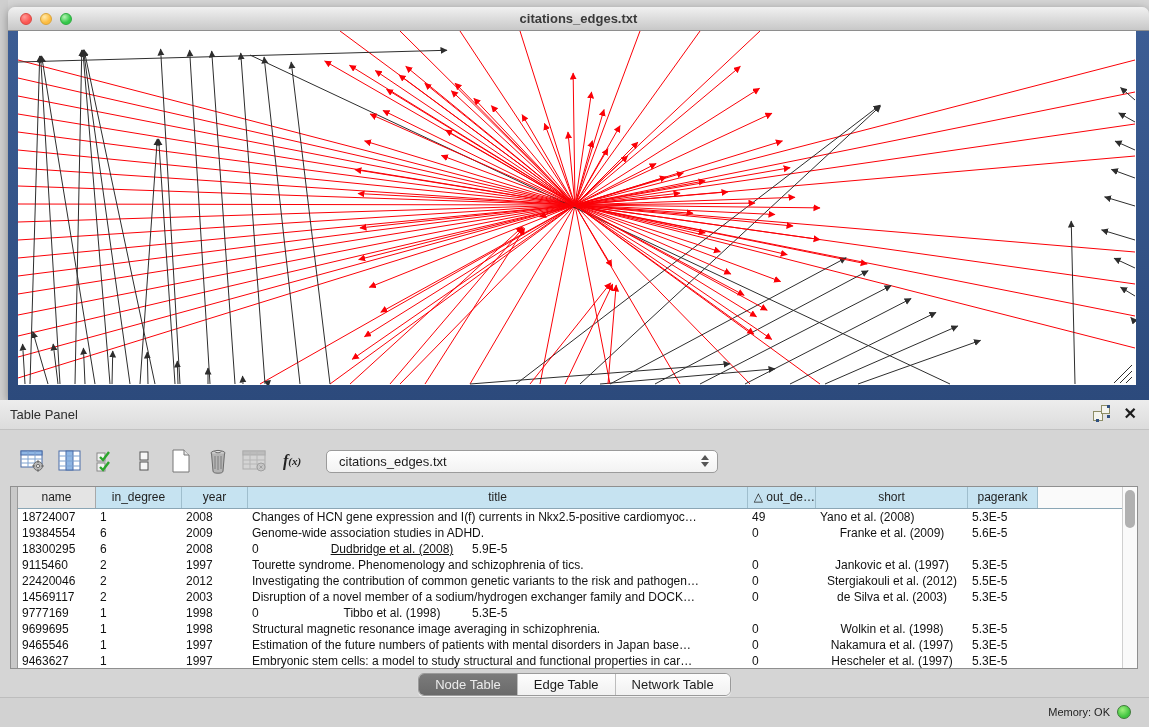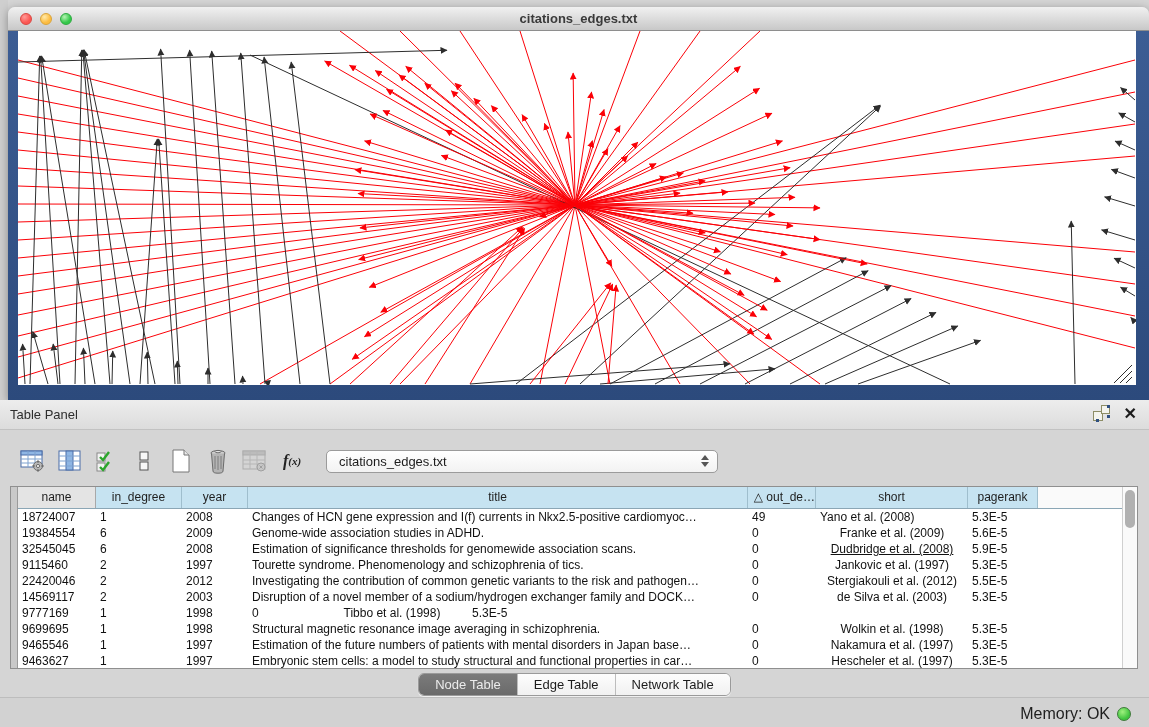--- a/index.html
+++ b/index.html
@@ -71,21 +71,21 @@
          background:#fdfdfd; box-shadow:0 1px 1px rgba(255,255,255,.7); }
   .seg-btn { height:21px; line-height:21px; font-size:13px; color:#1c1c1c; padding:0 16px;
              border-right:1px solid #bdbdbd; background:linear-gradient(#fdfdfd,#f1f1f1); }
   .seg-btn:last-child { border-right:none; }
   .seg-btn.active { background:linear-gradient(#7b7b7b,#6a6a6a); color:#ececec; }
 
   
   .statusbar { position:absolute; left:0; top:697px; width:1149px; height:30px; background:#d2d2d2;
                border-top:1px solid #bdbdbd; }
   .memory { position:absolute; right:18px; top:7px; display:flex; align-items:center; gap:7px; }
-  .memory .lbl { font-size:16px; color:#1e1e1e; }
+  .memory .lbl { font-size:11px; color:#1e1e1e; }
   .memdot { width:14px; height:14px; border-radius:50%;
             background:radial-gradient(circle at 38% 32%, #9ff07e, #3fc43f 65%); border:1px solid #3d7a38; }
 </style>
 </head>
 <body>
 
 <div class="app">
 
   <div class="desk-strip"></div>
 
@@ -612,24 +612,23 @@
             <div class="trow">
               <div class="td" style="width: 78px; text-align: left;">19384554</div>
               <div class="td" style="width: 86px; text-align: left;">6</div>
               <div class="td" style="width: 66px; text-align: left;">2009</div>
               <div class="td" style="width: 500px; text-align: left;">Genome-wide association studies in ADHD.</div>
               <div class="td" style="width: 68px; text-align: left;">0</div>
               <div class="td" style="width: 152px; text-align: center;">Franke et al. (2009)</div>
               <div class="td" style="width: 70px; text-align: left;">5.6E-5</div>
             </div>
             <div class="trow">
-              <div class="td" style="width: 78px; text-align: left;">32545045</div>
+              <div class="td" style="width: 78px; text-align: left;">18300295</div>
               <div class="td" style="width: 86px; text-align: left;">6</div>
               <div class="td" style="width: 66px; text-align: left;">2008</div>
-              <div class="td" style="width: 500px; text-align: left;">Estimation of significance thresholds for genomewide association scans.</div>
               <div class="td" style="width: 68px; text-align: left;">0</div>
               <div class="td" style="width: 152px; text-align: center; text-decoration: underline;">Dudbridge et al. (2008)</div>
               <div class="td" style="width: 70px; text-align: left;">5.9E-5</div>
             </div>
             <div class="trow">
               <div class="td" style="width: 78px; text-align: left;">9115460</div>
               <div class="td" style="width: 86px; text-align: left;">2</div>
               <div class="td" style="width: 66px; text-align: left;">1997</div>
               <div class="td" style="width: 500px; text-align: left;">Tourette syndrome. Phenomenology and schizophrenia of tics.</div>
               <div class="td" style="width: 68px; text-align: left;">0</div>

